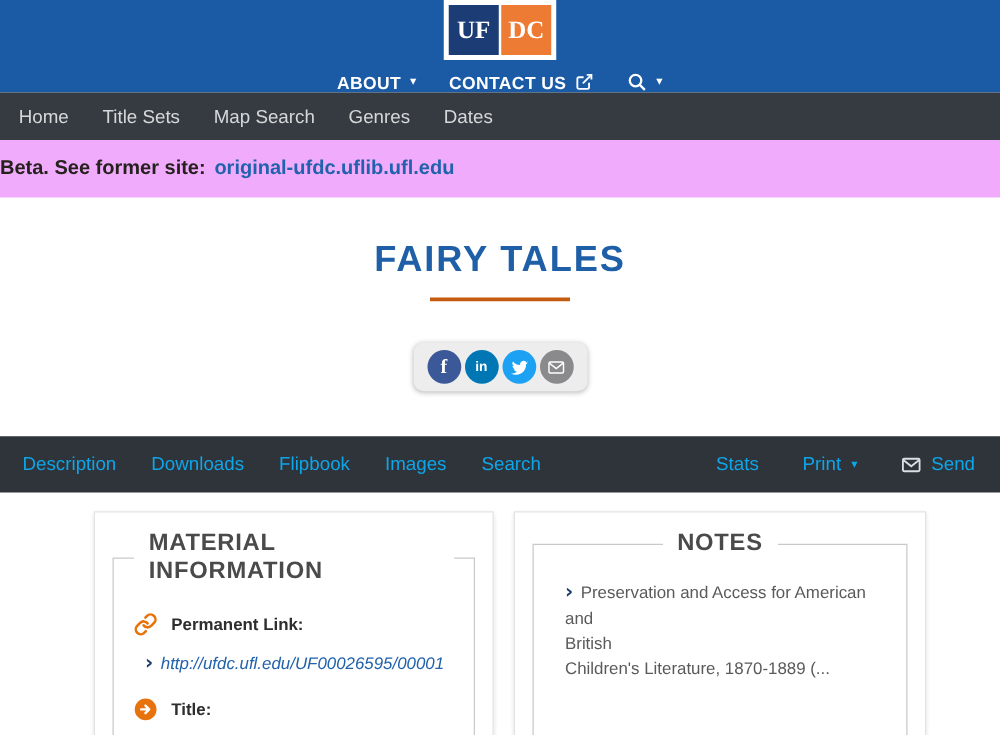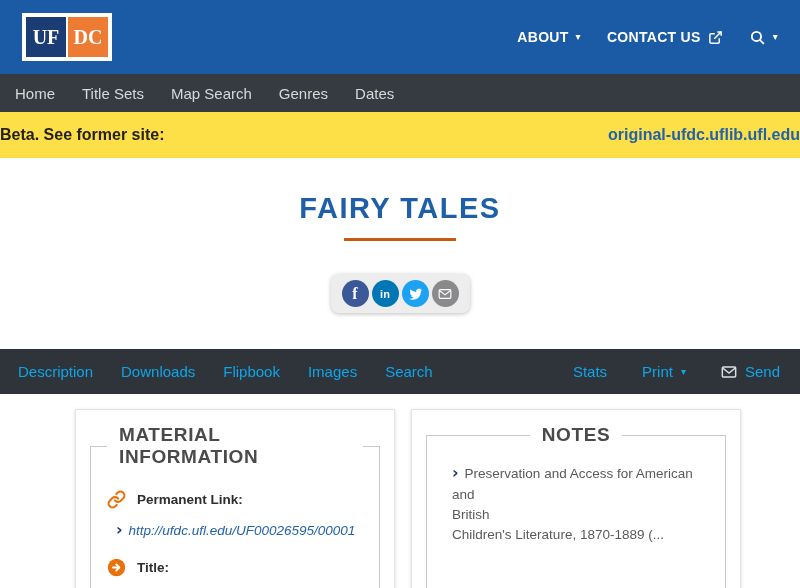--- a/index.html
+++ b/index.html
@@ -1,21 +1,21 @@
 <!DOCTYPE html>
 <html><head>
 <meta charset="utf-8">
 <style>
   * { margin:0; padding:0; box-sizing:border-box; }
   html,body { width:800px; height:588px; overflow:hidden; background:#fff;
     font-family:"Liberation Sans","DejaVu Sans",sans-serif; }
 
   
   .site-header { height:74px; background:#1b5aa5; display:flex; align-items:center;
-    justify-content:space-between; padding:0 22px; }
+    justify-content:space-between; padding:0 22px;flex-direction:column; }
   .logo { display:flex; align-items:stretch; background:#fff; padding:4px; height:48px; cursor:pointer; }
   .logo-squares { display:flex; gap:2px; }
   .logo-sq { width:40px; height:40px; display:flex; align-items:center; justify-content:center;
     color:#fff; font-family:"Liberation Serif","DejaVu Serif",serif; font-weight:bold; font-size:20px; }
   .logo-sq.uf { background:#1b3c74; }
   .logo-sq.dc { background:#ee7b33; }
   .logo-textblock { padding:1px 10px 0 10px; color:#1b3c6e; white-space:nowrap; }
   .logo-title { font-family:"Liberation Serif","DejaVu Serif",serif; font-size:17px; line-height:18px; }
   .logo-sub { font-size:6.8px; font-weight:bold; letter-spacing:1.1px; margin-top:2px; }
   .logo-org { font-family:"Liberation Serif","DejaVu Serif",serif; font-size:7.5px; letter-spacing:.4px; margin-top:2px; }
@@ -26,22 +26,22 @@
     font-weight:600; letter-spacing:.3px; cursor:pointer; text-decoration:none; }
   .caret { font-family:"DejaVu Sans",sans-serif; font-size:10px; line-height:1; }
   .hicon { display:inline-flex; }
 
   
   .main-nav { height:38px; background:#363b41; display:flex; align-items:center;
     padding:16px 15px; gap:27px; }
   .main-nav a { color:#d6d8da; font-size:15px; text-decoration:none; cursor:pointer; white-space:nowrap; }
 
   
-  .beta-banner { height:46px; background:#fde047; display:flex; align-items:center;
-    justify-content:space-between; gap:7px; font-size:16px; font-weight:bold; color:#26211d; }
+  .beta-banner { height:46px; background:#f0abfc; display:flex; align-items:center;
+    justify-content:flex-start; gap:7px; font-size:16px; font-weight:bold; color:#26211d; }
   .beta-banner a { color:#2262ac; text-decoration:none; cursor:pointer; font-weight:bold; }
 
   
   .page-title { margin-top:34px; text-align:center; color:#1e5fa8; font-size:29px;
     font-weight:bold; letter-spacing:1.5px; line-height:1.15; }
   .title-rule { width:112px; height:3px; background:#c55a11; border:none; margin:13px auto 0 auto; }
 
   
   .social-wrap { display:flex; justify-content:center; margin-top:33px; }
   .social-pill { background:#ededee; border-radius:8px; padding:6px 11px; display:flex;

